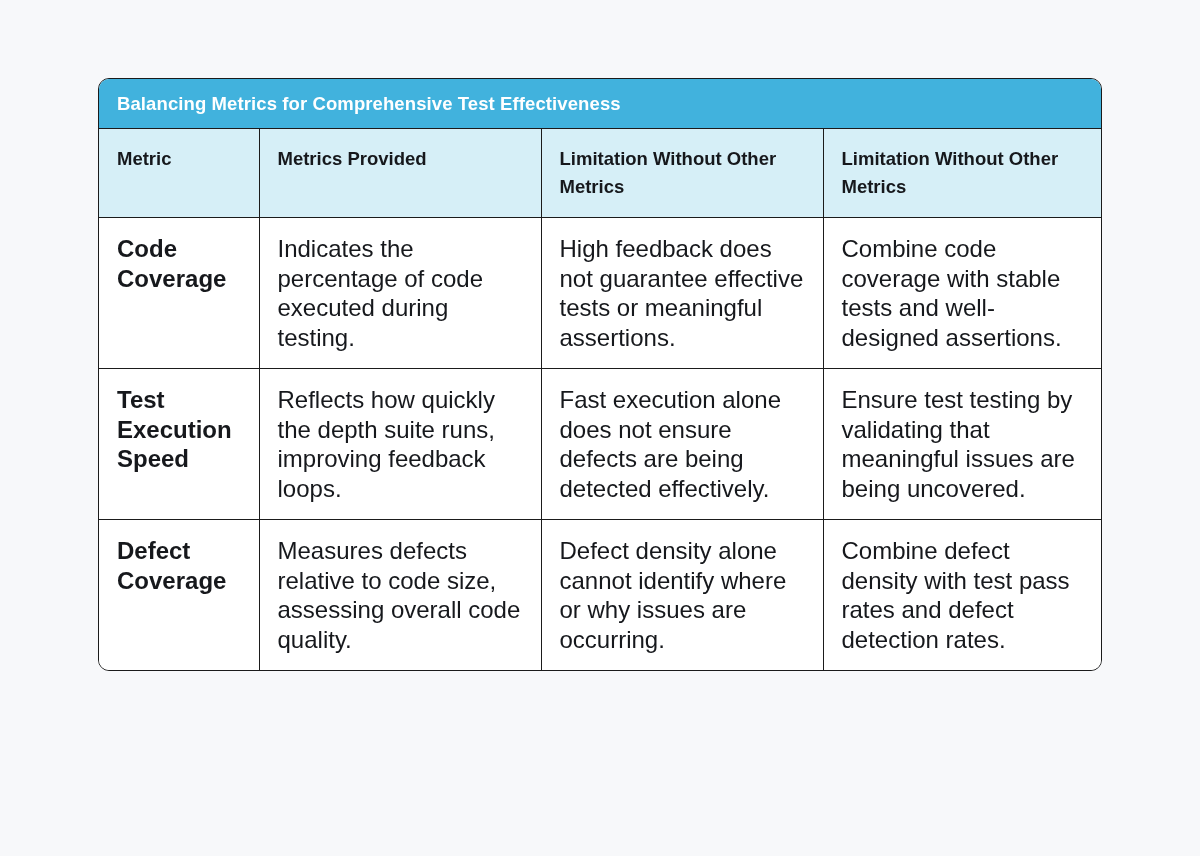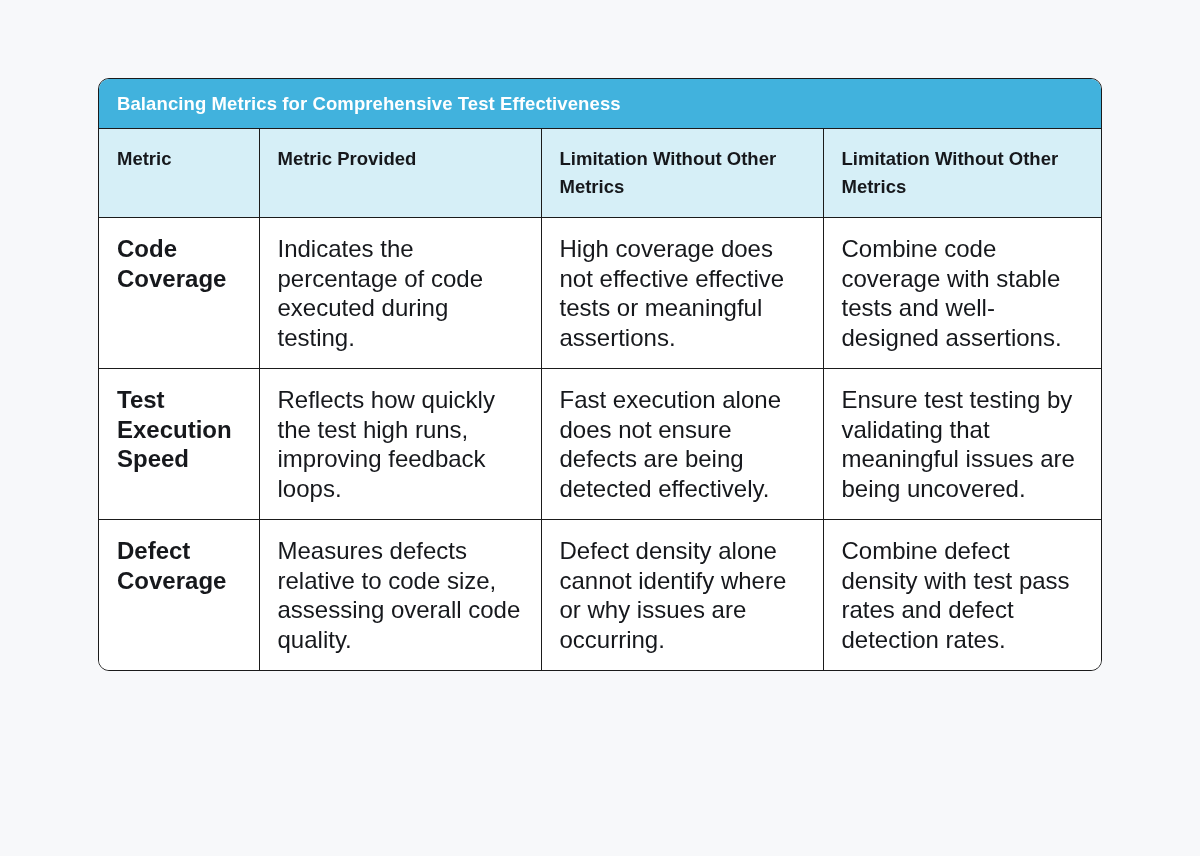--- a/index.html
+++ b/index.html
@@ -116,35 +116,35 @@
     <table class="metrics">
       <colgroup>
         <col class="c1">
         <col class="c2">
         <col class="c3">
         <col class="c4">
       </colgroup>
       <thead>
         <tr>
           <th>Metric</th>
-          <th>Metric Provided</th>
+          <th>Metrics Provided</th>
           <th>Limitation Without Other Metrics</th>
           <th>Limitation Without Other Metrics</th>
         </tr>
       </thead>
       <tbody>
         <tr>
           <td class="metric-name">Code Coverage</td>
           <td>Indicates the percentage of code executed during testing.</td>
-          <td>High coverage does not effective effective tests or meaningful assertions.</td>
+          <td>High feedback does not guarantee effective tests or meaningful assertions.</td>
           <td>Combine code coverage with stable tests and well-designed assertions.</td>
         </tr>
         <tr>
           <td class="metric-name">Test Execution Speed</td>
-          <td>Reflects how quickly the test high runs, improving feedback loops.</td>
+          <td>Reflects how quickly the depth suite runs, improving feedback loops.</td>
           <td>Fast execution alone does not ensure defects are being detected effectively.</td>
           <td>Ensure test testing by validating that meaningful issues are being uncovered.</td>
         </tr>
         <tr>
           <td class="metric-name">Defect Coverage</td>
           <td>Measures defects relative to code size, assessing overall code quality.</td>
           <td>Defect density alone cannot identify where or why issues are occurring.</td>
           <td>Combine defect density with test pass rates and defect detection rates.</td>
         </tr>
       </tbody>

